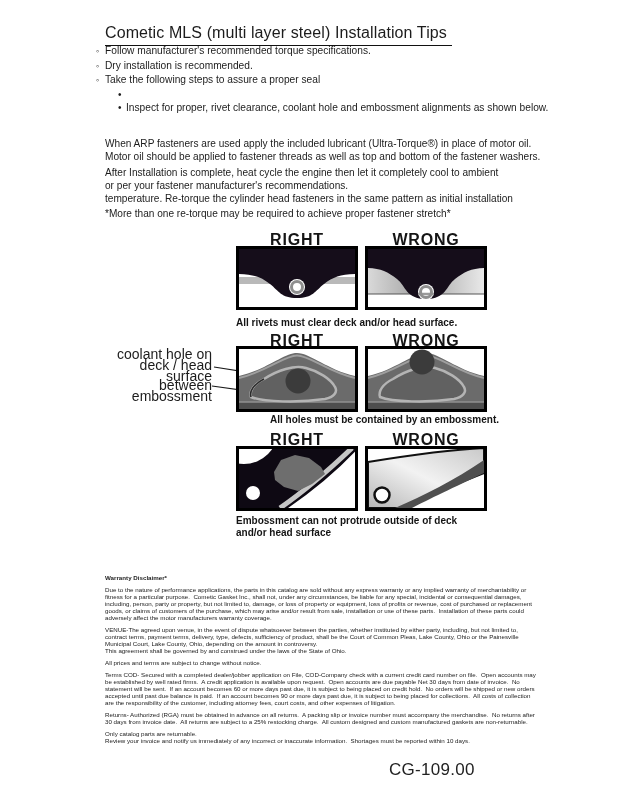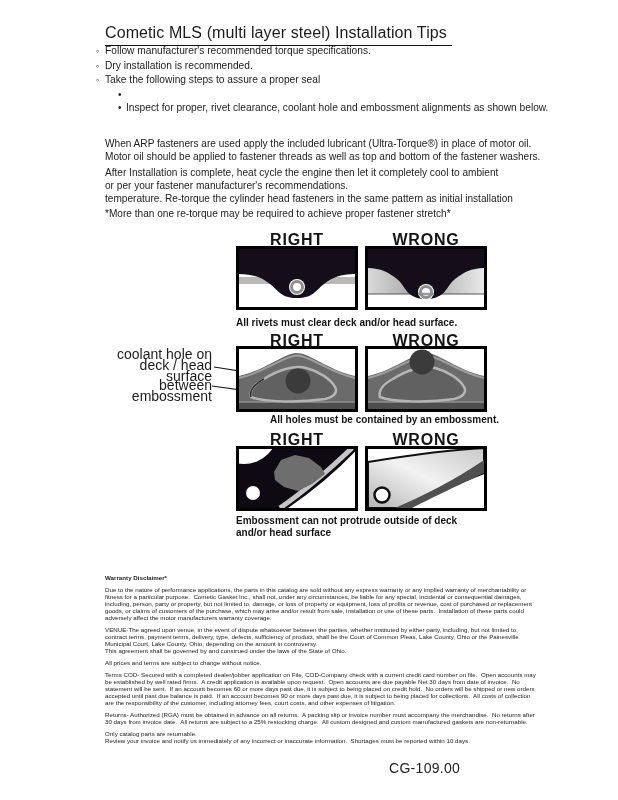--- a/index.html
+++ b/index.html
@@ -23,21 +23,21 @@
   
   .fig-label{width:122px;text-align:center;font-size:16px;font-weight:600;letter-spacing:0.8px;color:#151515;}
   .cap{font-size:10px;font-weight:bold;line-height:11.5px;color:#151515;}
   .lbl{font-size:14px;line-height:11px;color:#1c1c1c;}
   svg{display:block;}
   
   .disc{left:105px;top:574px;font-size:6.2px;line-height:7px;color:#222;}
   .disc .hd{font-weight:bold;margin-bottom:5px;}
   .disc .par{margin-bottom:5px;}
   
-  .footer-code{left:389px;top:760px;font-size:14px;letter-spacing:0.3px;color:#222;}
+  .footer-code{left:389px;top:760px;font-size:17px;letter-spacing:0.3px;color:#222;}
 </style>
 </head>
 <body>
 
 <div class="page">
 
   <div class="abs title">Cometic MLS (multi layer steel) Installation Tips</div>
 
   <div class="abs bullets">
     <div class="bullet-row">

